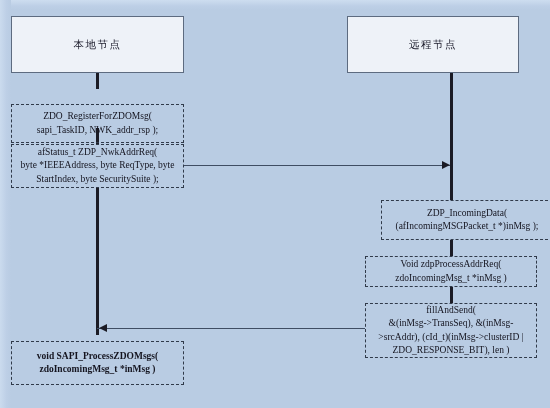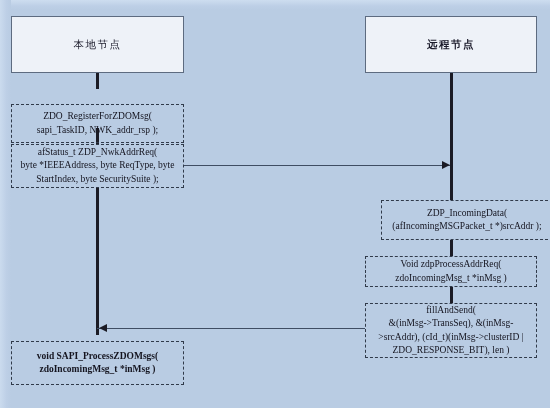--- a/index.html
+++ b/index.html
@@ -95,21 +95,21 @@
 
 <div id="canvas">
 
   <div class="edge-top"></div>
   <div class="edge-left"></div>
 
   <div class="actor" style="left:11px; top:16px; width:173px; height:57px;">
     <span>本地节点</span>
   </div>
 
-  <div class="actor" style="left:365px; top:16px; width:172px; height:57px;font-weight:bold;">
+  <div class="actor" style="left:347px; top:16px; width:172px; height:57px;">
     <span>远程节点</span>
   </div>
 
   <div class="lifeline" style="left:96px; top:73px;  height:16px;"></div>
   <div class="lifeline" style="left:96px; top:128px; height:16px;"></div>
   <div class="lifeline" style="left:96px; top:188px; height:147px;"></div>
 
   <div class="lifeline" style="left:450px; top:73px;  height:127px;"></div>
   <div class="lifeline" style="left:450px; top:240px; height:16px;"></div>
   <div class="lifeline" style="left:450px; top:287px; height:16px;"></div>
@@ -138,21 +138,21 @@
   <div class="act" style="left:11px; top:341px; width:173px; height:44px;font-weight:bold;">
     <div>
       <span>void SAPI_ProcessZDOMsgs(</span>
       <span>zdoIncomingMsg_t *inMsg )</span>
     </div>
   </div>
 
   <div class="act" style="left:381px; top:200px; width:172px; height:40px;">
     <div>
       <span>ZDP_IncomingData(</span>
-      <span>(afIncomingMSGPacket_t *)srcAddr );</span>
+      <span>(afIncomingMSGPacket_t *)inMsg );</span>
     </div>
   </div>
 
   <div class="act" style="left:365px; top:256px; width:172px; height:31px;justify-content:center;">
     <div>
       <span>Void zdpProcessAddrReq(</span>
       <span>zdoIncomingMsg_t *inMsg )</span>
     </div>
   </div>
 

